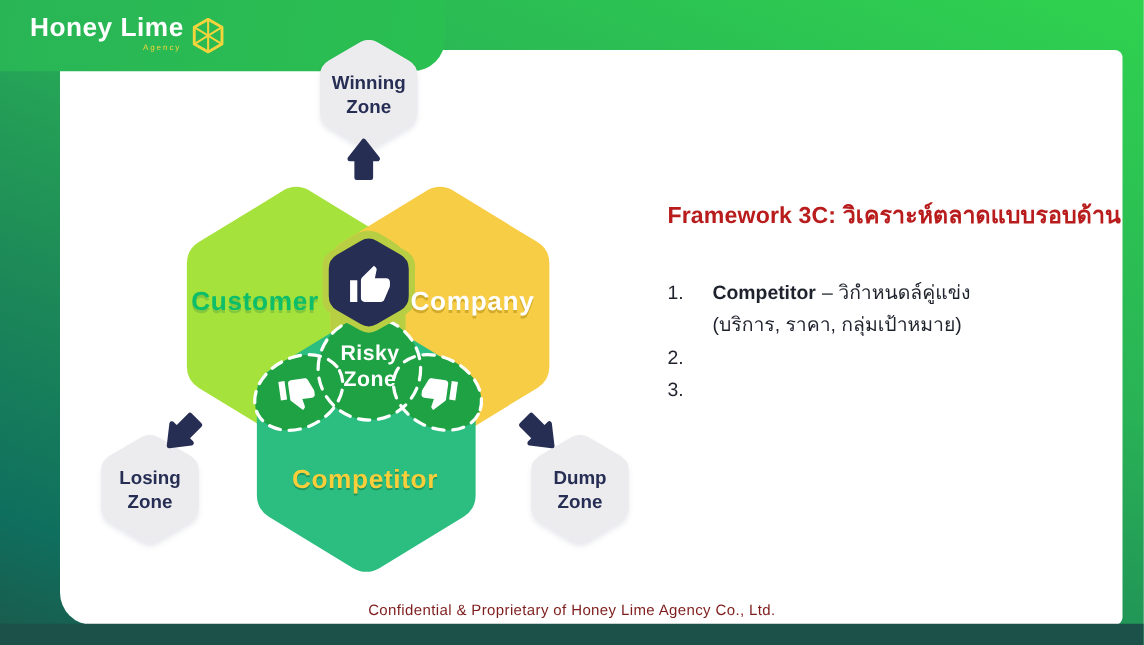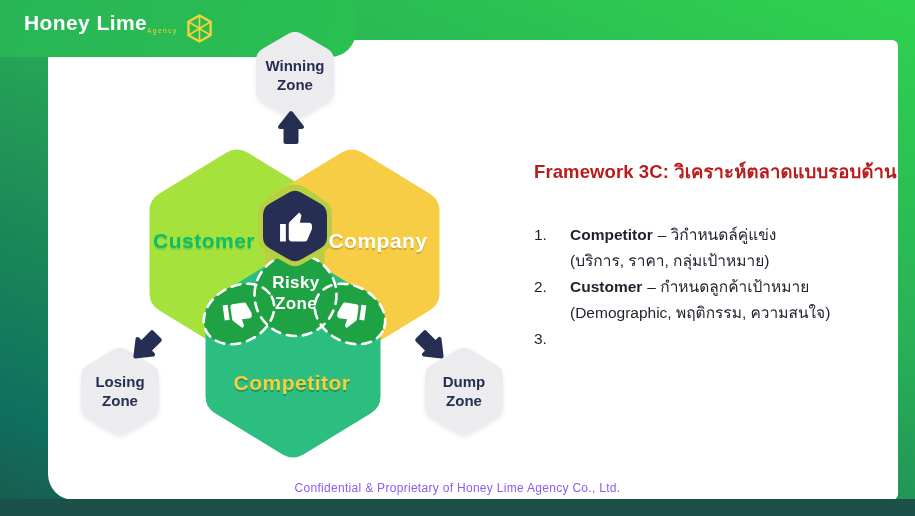--- a/index.html
+++ b/index.html
@@ -17,21 +17,21 @@
     background:#1c5149;z-index:2;
   }
   .logo-block{
     position:absolute;left:0;top:0;width:356px;height:57px;
     background:linear-gradient(100deg,#29b556 0%,#2ac051 100%);
     border-radius:0 0 26px 0;z-index:3;
   }
   .logo{
     position:absolute;left:24px;top:11px;display:flex;align-items:flex-start;
   }
-  .logo-text{display:flex;flex-direction:row;align-items:flex-end;}
+  .logo-text{display:flex;flex-direction:column;align-items:flex-end;}
   .brand-name{
     color:#ffffff;font-weight:bold;font-size:21px;letter-spacing:.4px;line-height:23px;
   }
   .brand-sub{
     color:#f3d43c;font-size:6.5px;letter-spacing:1.5px;line-height:7px;margin-top:1px;margin-right:2px;
   }
   .brand-icon{margin-left:6px;margin-top:3px;}
   .diagram-svg{position:absolute;left:0;top:0;z-index:4;pointer-events:none;}
   .hex-big{
     font-weight:bold;font-size:21px;letter-spacing:.5px;
@@ -48,21 +48,21 @@
   .panel-title{
     margin:0 0 36px 0;font-size:18.5px;font-weight:bold;color:#b91c1c;
     white-space:nowrap;letter-spacing:.1px;
   }
   .item{display:flex;font-size:15.5px;line-height:26px;color:#1e222c;}
   .item .num{width:36px;flex:0 0 36px;}
   .item .name{font-weight:bold;}
   .item .desc{margin-left:5px;}
   .footer-note{
     position:absolute;left:0;right:0;bottom:21px;text-align:center;z-index:5;
-    font-size:12px;color:#8b5cf6;letter-spacing:.3px;
+    font-size:12px;color:#7f1d1d;letter-spacing:.3px;
   }
 </style>
 </head>
 <body>
 
 <div class="card"></div>
 <div class="bottom-bar"></div>
 
 <div class="logo-block">
   <div class="logo">
@@ -139,23 +139,19 @@
   <h2 class="panel-title">Framework 3C: วิเคราะห์ตลาดแบบรอบด้าน</h2>
   <div class="item">
     <span class="num">1.</span>
     <div class="body">
       <div><span class="name">Competitor</span><span class="desc">– วิกำหนดล์คู่แข่ง</span></div>
       <div>(บริการ, ราคา, กลุ่มเป้าหมาย)</div>
     </div>
   </div>
   <div class="item">
     <span class="num">2.</span>
-    <div class="body">
-      <div><span class="name">Customer</span><span class="desc">– กำหนดลูกค้าเป้าหมาย</span></div>
-      <div>(Demographic, พฤติกรรม, ความสนใจ)</div>
-    </div>
   </div>
   <div class="item">
     <span class="num">3.</span>
   </div>
 </div>
 
 <div class="footer-note">Confidential &amp; Proprietary of Honey Lime Agency Co., Ltd.</div>
 
 </body></html>

